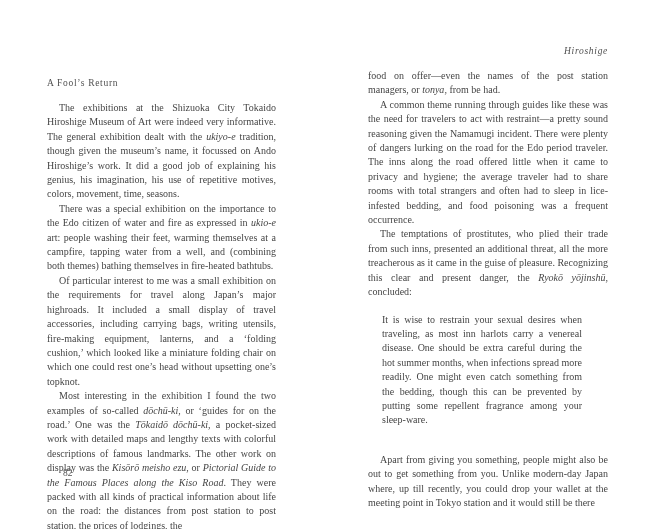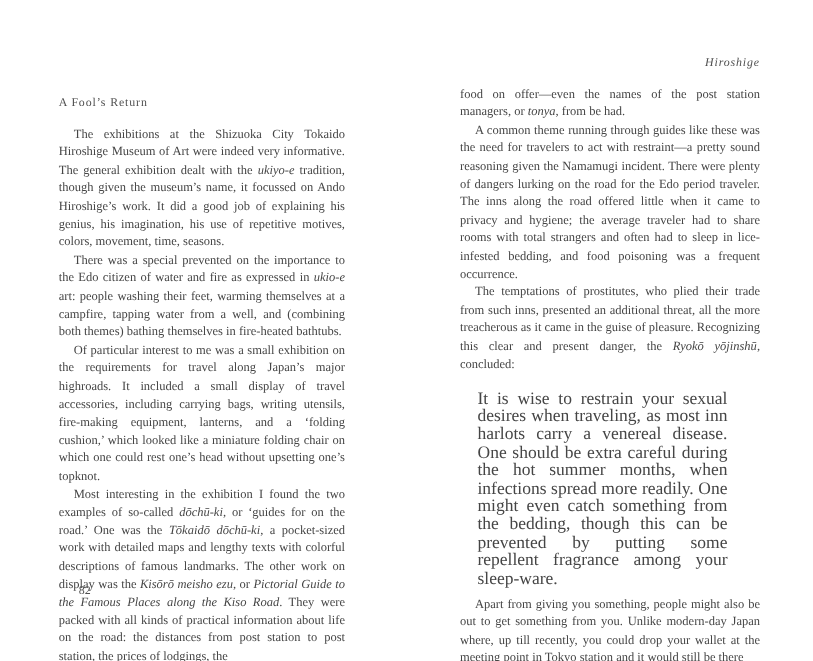--- a/index.html
+++ b/index.html
@@ -19,40 +19,40 @@
   .page.right .running-head { text-align:right;font-style:italic; }
   .body-text {
     font-size:10px; line-height:14.4px;
     text-align:justify; text-justify:inter-word;
     color:var(--ink,#454545);
   }
   .body-text p { margin:0; text-indent:12px; }
   .body-text p.no-indent { text-indent:0; }
   .body-text em { font-style:italic;font-family:Liberation Serif, serif; }
   blockquote.quote {
-    margin:13px 26px 6px 14px;
+    margin:13px 26px 25px 14px;
     text-align:justify; text-justify:inter-word;
-    font-size:14px; line-height:14.4px;
+    font-size:10px; line-height:14.4px;
   }
   .folio {
     position:absolute; top:468px; font-size:9.5px; color:var(--muted,#4f4f4f);
   }
   .folio.left  { left:63px; }
   .folio.right { left:368px; width:240px; text-align:right; }
 </style>
 </head>
 <body>
 
 <div class="spread" style="--paper: #ffffff; --ink: #454545; --muted: #4f4f4f;">
 
   <section class="page left">
     <div class="running-head">A Fool’s Return</div>
     <div class="body-text">
       <p><span>The exhibitions at the Shizuoka City Tokaido Hiroshige Museum of Art were indeed very informative. The general exhibition dealt with the </span><em>ukiyo-e</em><span> tradition, though given the museum’s name, it focussed on Ando Hiroshige’s work. It did a good job of explaining his genius, his imagination, his use of repetitive motives, colors, movement, time, seasons.</span></p>
-      <p><span>There was a special prevented on the importance to the Edo citizen of water and fire as expressed in </span><em>ukio-e</em><span> art: people washing their feet, warming themselves at a campfire, tapping water from a well, and (combining both themes) bathing themselves in fire-heated bathtubs.</span></p>
+      <p><span>There was a special exhibition on the importance to the Edo citizen of water and fire as expressed in </span><em>ukio-e</em><span> art: people washing their feet, warming themselves at a campfire, tapping water from a well, and (combining both themes) bathing themselves in fire-heated bathtubs.</span></p>
       <p><span>Of particular interest to me was a small exhibition on the requirements for travel along Japan’s major highroads. It included a small display of travel accessories, including carrying bags, writing utensils, fire-making equipment, lanterns, and a ‘folding cushion,’ which looked like a miniature folding chair on which one could rest one’s head without upsetting one’s topknot.</span></p>
       <p><span>Most interesting in the exhibition I found the two examples of so-called </span><em>dōchū-ki</em><span>, or ‘guides for on the road.’ One was the </span><em>Tōkaidō dōchū-ki</em><span>, a pocket-sized work with detailed maps and lengthy texts with colorful descriptions of famous landmarks. The other work on display was the </span><em>Kisōrō meisho ezu</em><span>, or </span><em>Pictorial Guide to the Famous Places along the Kiso Road</em><span>. They were packed with all kinds of practical information about life on the road: the distances from post station to post station, the prices of lodgings, the</span></p>
     </div>
   </section>
 
   <section class="page right">
     <div class="running-head">Hiroshige</div>
     <div class="body-text">
       <p class="no-indent"><span>food on offer—even the names of the post station managers, or </span><em>tonya</em><span>, from be had.</span></p>
       <p><span>A common theme running through guides like these was the need for travelers to act with restraint—a pretty sound reasoning given the Namamugi incident. There were plenty of dangers lurking on the road for the Edo period traveler. The inns along the road offered little when it came to privacy and hygiene; the average traveler had to share rooms with total strangers and often had to sleep in lice-infested bedding, and food poisoning was a frequent occurrence.</span></p>

